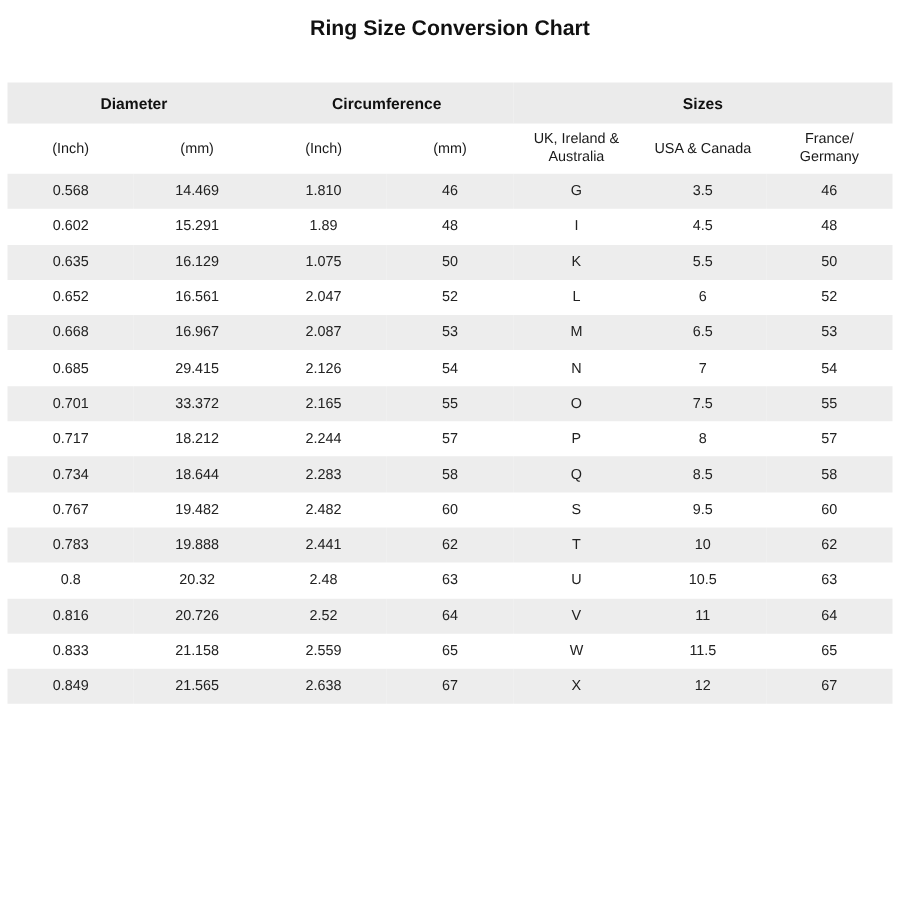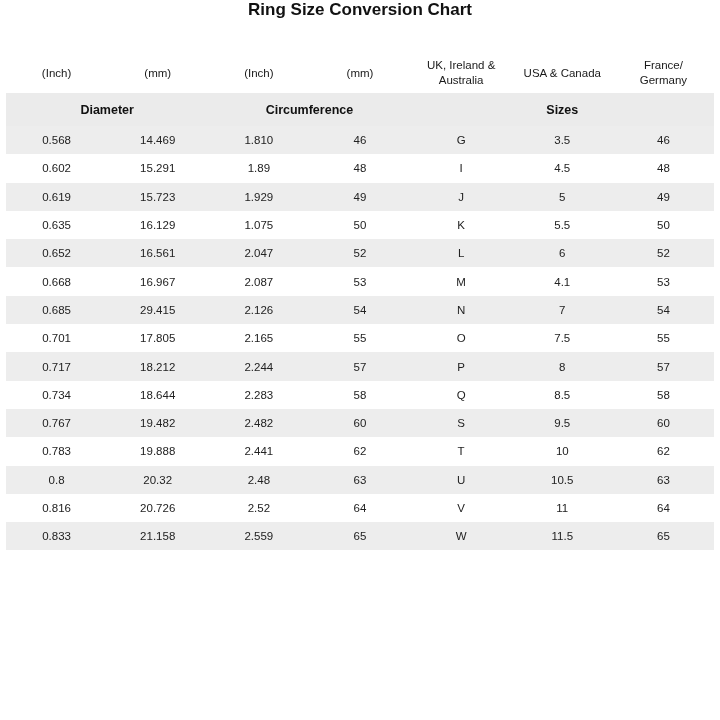--- a/index.html
+++ b/index.html
@@ -15,21 +15,21 @@
   }
   body {
     width: 720px;
     height: 720px;
     font-family: "Liberation Sans", sans-serif;
     color: var(--text);
     overflow: hidden;
   }
   .page-title {
     margin: 0;
-    padding-top: 0;
+    padding-top: 13px;
     font-size: 17px;
     line-height: 20px;
     font-weight: bold;
     text-align: center;
     color: #111111;
   }
   table.conversion-table {
     table-layout: fixed;
     border-collapse: collapse;
     width: 708px;
@@ -75,33 +75,33 @@
     <col>
       <col>
       <col>
       <col>
       <col>
       <col>
       <col>
   </colgroup>
   <thead>
     <tr>
+        <th colspan="2" class="group-th">Diameter</th>
+        <th colspan="2" class="group-th">Circumference</th>
+        <th colspan="3" class="group-th">Sizes</th>
+      </tr>
+    <tr>
         <th class="col-th">(Inch)</th>
         <th class="col-th">(mm)</th>
         <th class="col-th">(Inch)</th>
         <th class="col-th">(mm)</th>
         <th class="col-th">UK, Ireland &amp; Australia</th>
         <th class="col-th">USA &amp; Canada</th>
         <th class="col-th">France/ Germany</th>
       </tr>
-    <tr>
-        <th colspan="2" class="group-th">Diameter</th>
-        <th colspan="2" class="group-th">Circumference</th>
-        <th colspan="3" class="group-th">Sizes</th>
-      </tr>
   </thead>
   <tbody>
       <tr>
         <td>0.568</td>
         <td>14.469</td>
         <td>1.810</td>
         <td>46</td>
         <td>G</td>
         <td>3.5</td>
         <td>46</td>
@@ -109,29 +109,20 @@
       <tr>
         <td>0.602</td>
         <td>15.291</td>
         <td>1.89</td>
         <td>48</td>
         <td>I</td>
         <td>4.5</td>
         <td>48</td>
       </tr>
       <tr>
-        <td>0.619</td>
-        <td>15.723</td>
-        <td>1.929</td>
-        <td>49</td>
-        <td>J</td>
-        <td>5</td>
-        <td>49</td>
-      </tr>
-      <tr>
         <td>0.635</td>
         <td>16.129</td>
         <td>1.075</td>
         <td>50</td>
         <td>K</td>
         <td>5.5</td>
         <td>50</td>
       </tr>
       <tr>
         <td>0.652</td>
@@ -141,35 +132,35 @@
         <td>L</td>
         <td>6</td>
         <td>52</td>
       </tr>
       <tr>
         <td>0.668</td>
         <td>16.967</td>
         <td>2.087</td>
         <td>53</td>
         <td>M</td>
-        <td>4.1</td>
+        <td>6.5</td>
         <td>53</td>
       </tr>
       <tr>
         <td>0.685</td>
         <td>29.415</td>
         <td>2.126</td>
         <td>54</td>
         <td>N</td>
         <td>7</td>
         <td>54</td>
       </tr>
       <tr>
         <td>0.701</td>
-        <td>17.805</td>
+        <td>33.372</td>
         <td>2.165</td>
         <td>55</td>
         <td>O</td>
         <td>7.5</td>
         <td>55</td>
       </tr>
       <tr>
         <td>0.717</td>
         <td>18.212</td>
         <td>2.244</td>
@@ -225,14 +216,23 @@
       </tr>
       <tr>
         <td>0.833</td>
         <td>21.158</td>
         <td>2.559</td>
         <td>65</td>
         <td>W</td>
         <td>11.5</td>
         <td>65</td>
       </tr>
+      <tr>
+        <td>0.849</td>
+        <td>21.565</td>
+        <td>2.638</td>
+        <td>67</td>
+        <td>X</td>
+        <td>12</td>
+        <td>67</td>
+      </tr>
     </tbody>
 </table>
 
 </body></html>

